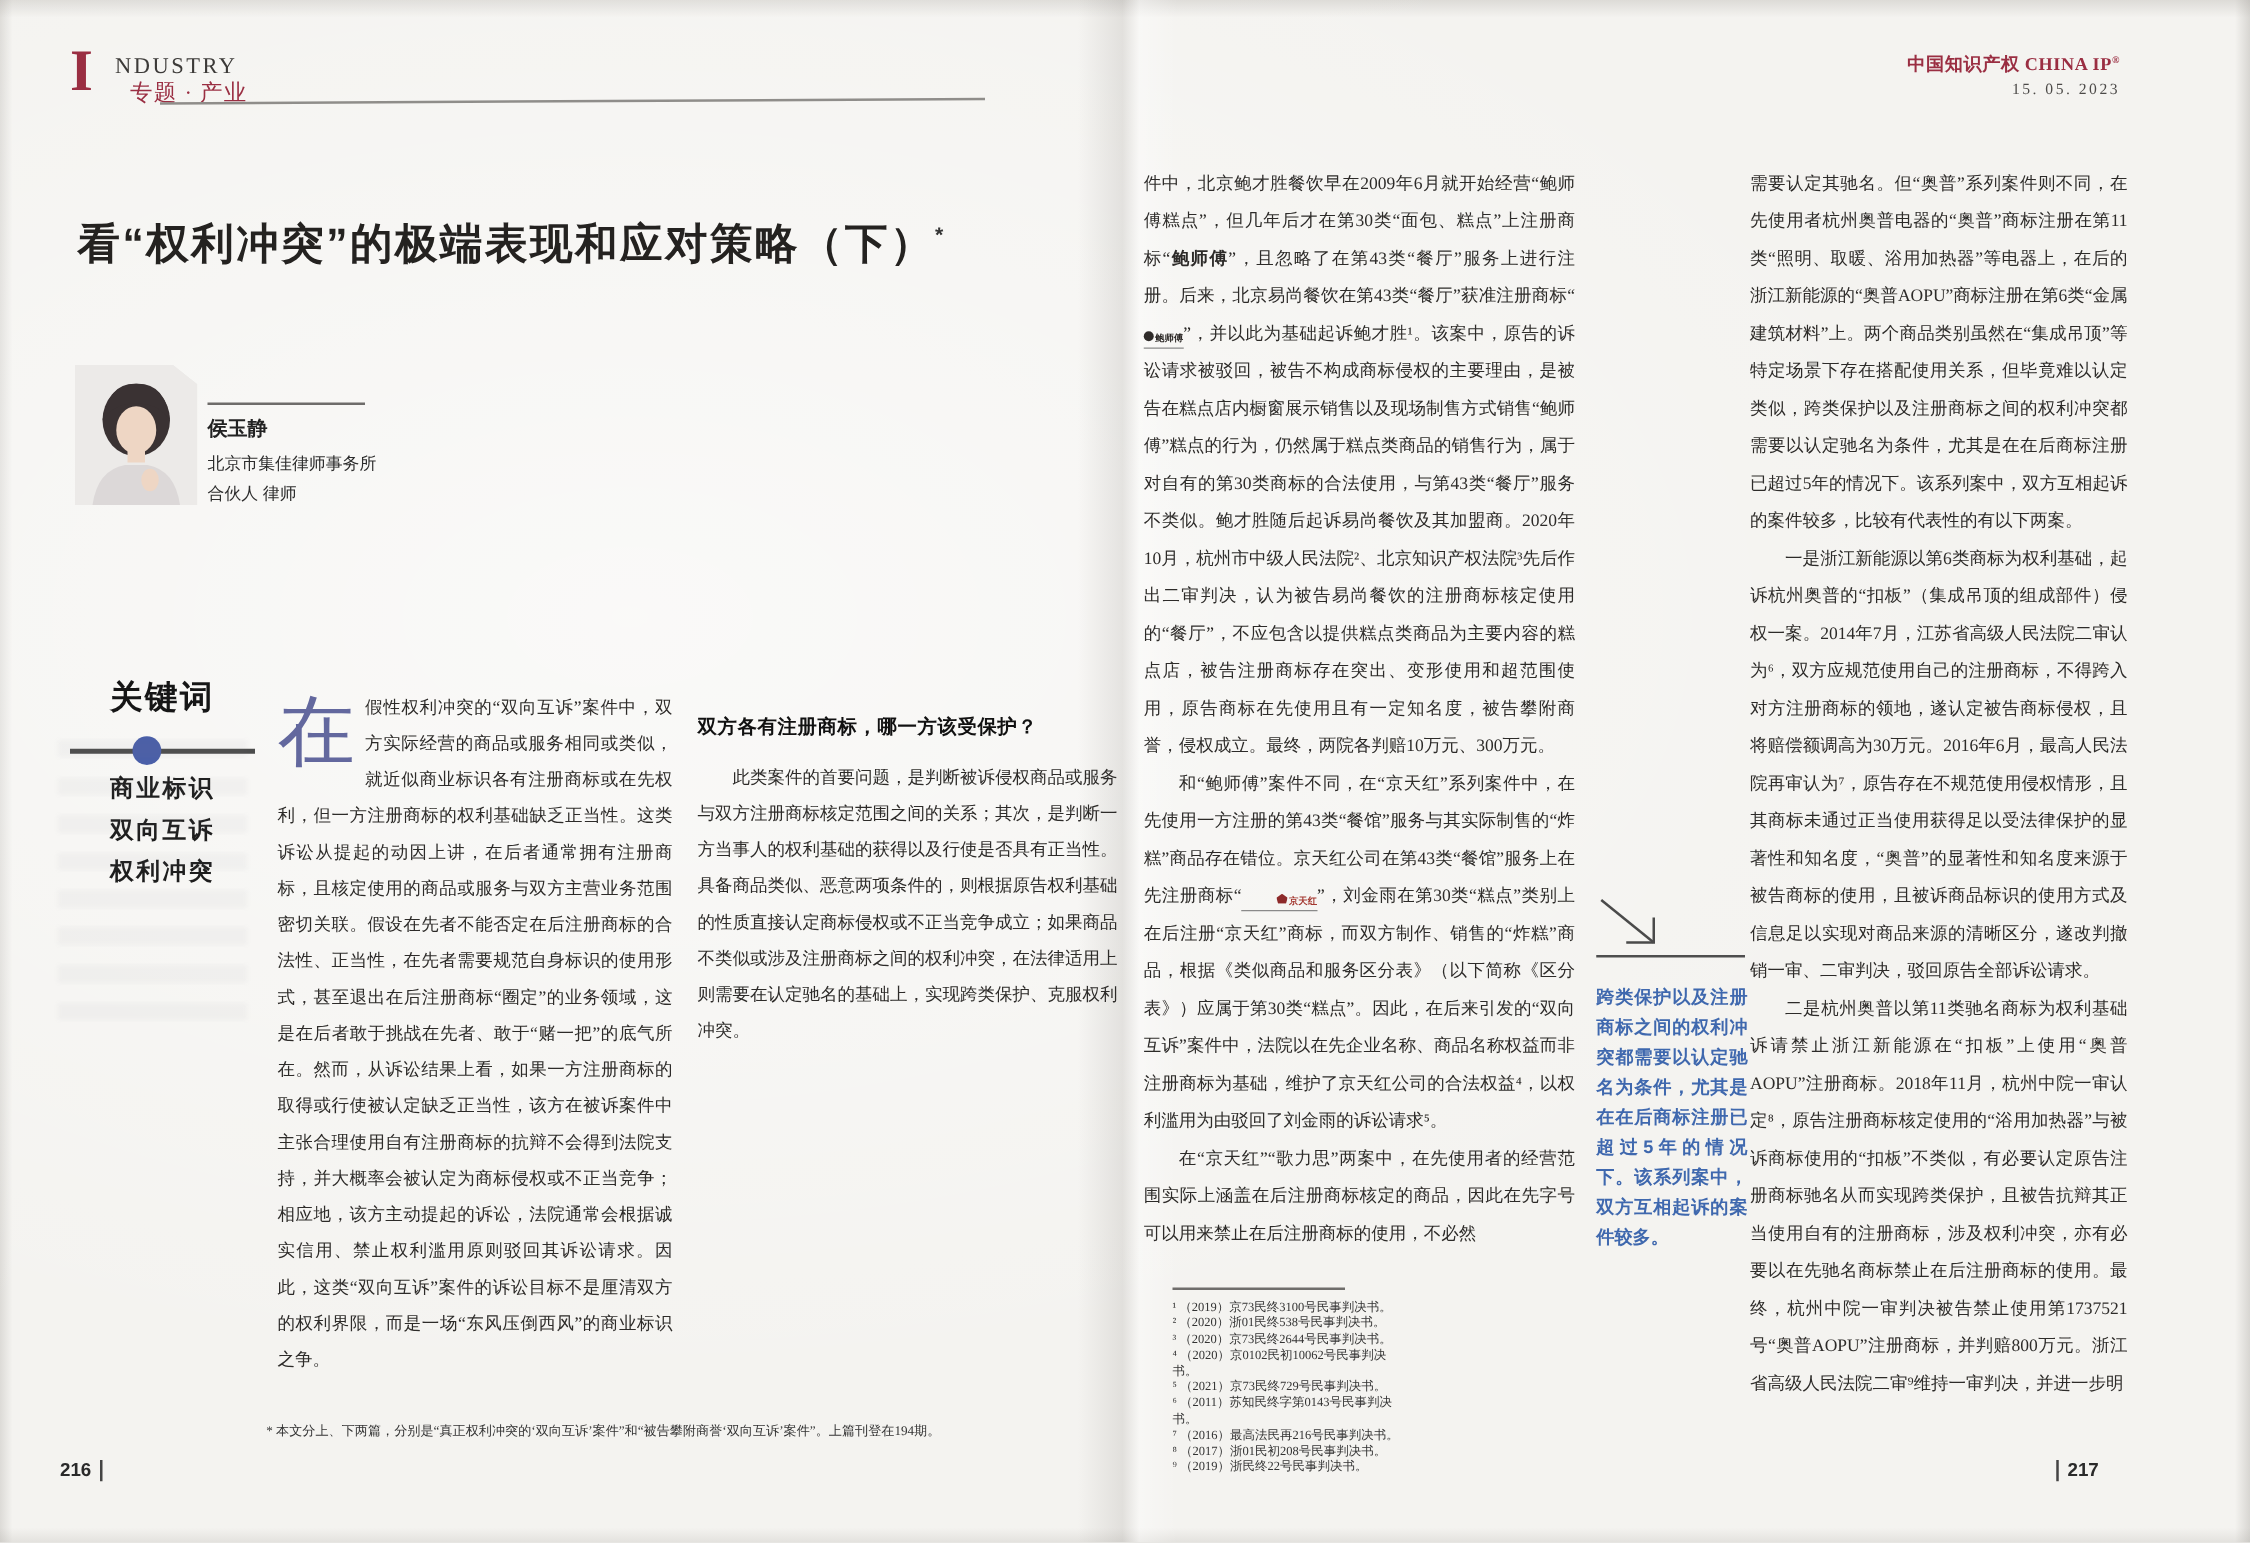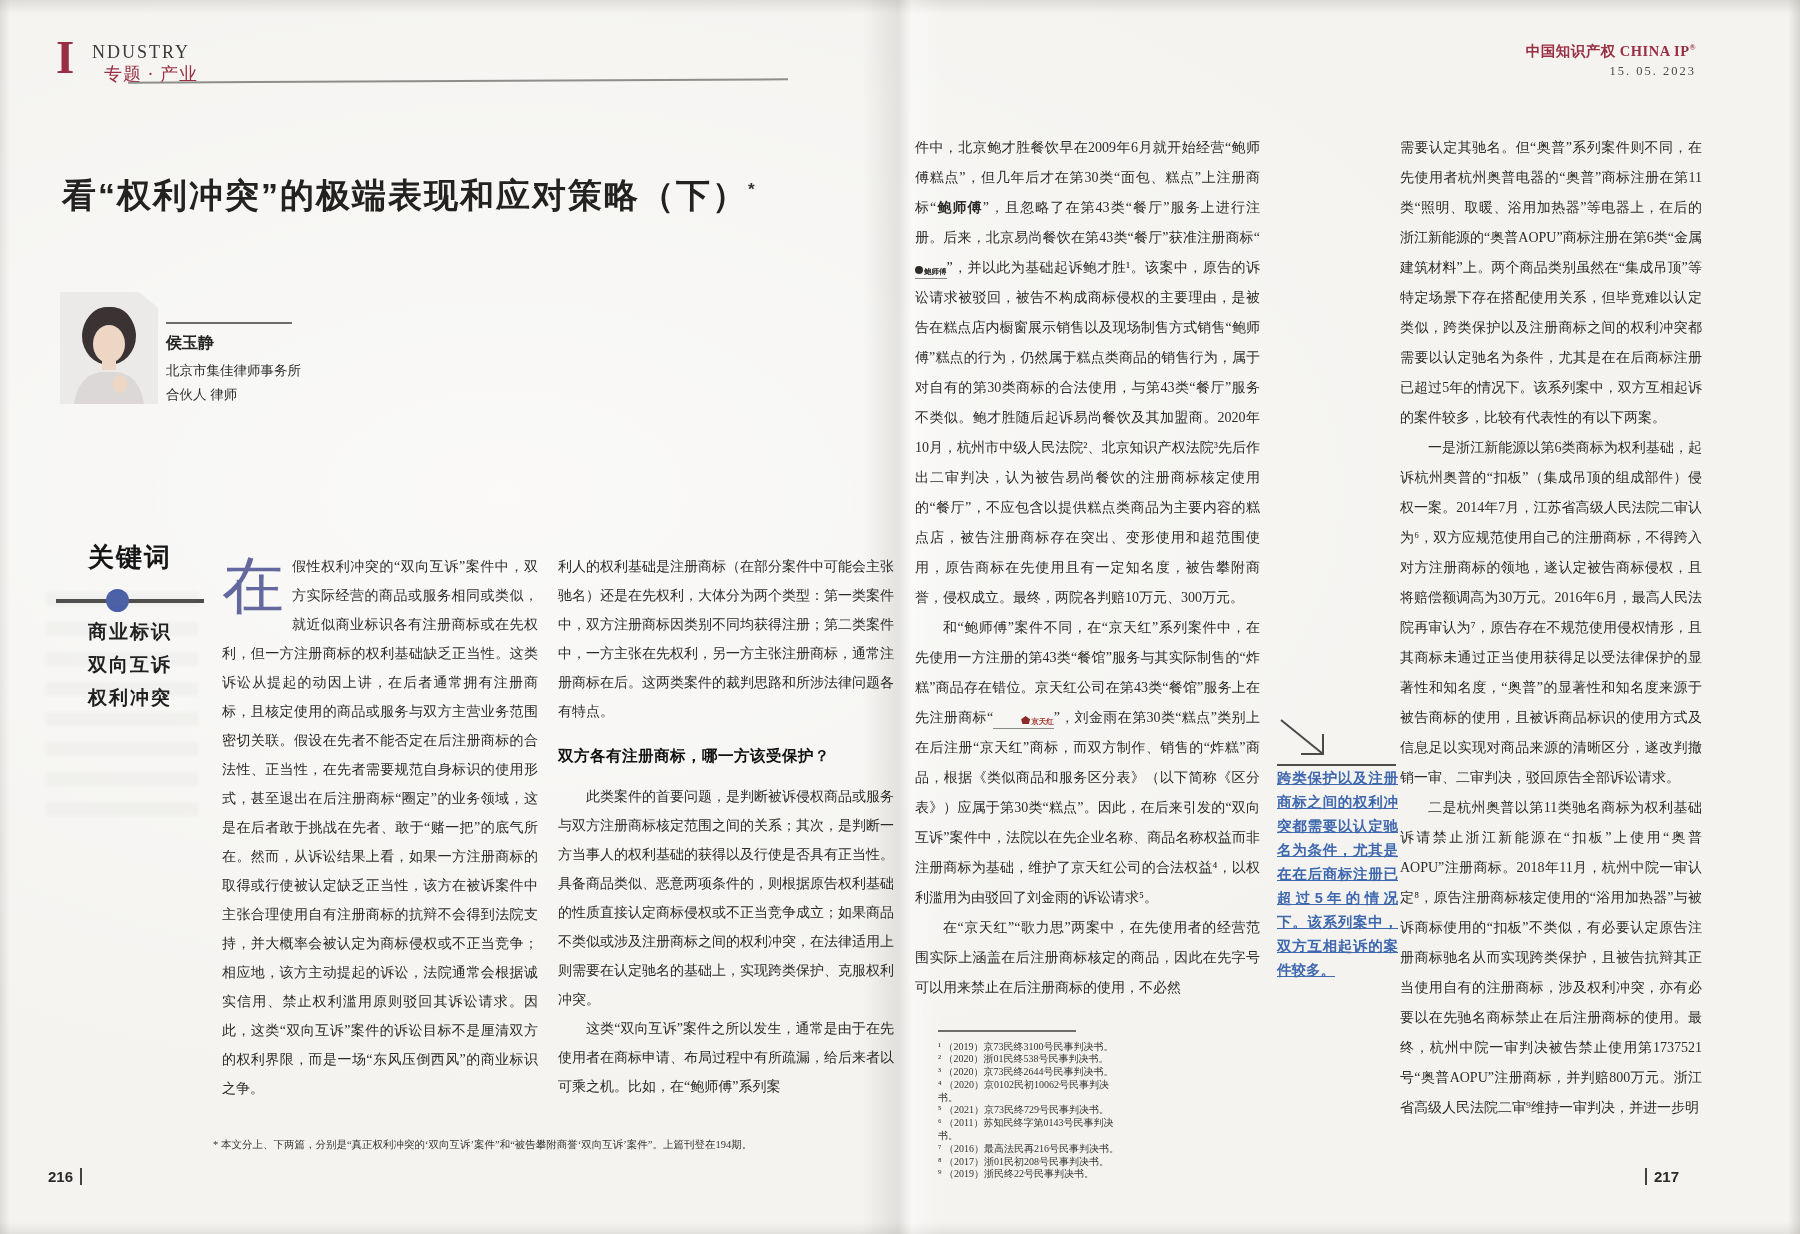--- a/index.html
+++ b/index.html
@@ -64,22 +64,22 @@
   .tm-mini b{font-size:7.5px;font-family:"Liberation Sans",sans-serif;}
   .tm-head{display:inline-block;width:8px;height:8px;border-radius:50%;background:#2f2b29;margin-right:1px;}
   .bsf b{color:#2a2624;}
   .tm-crown{display:inline-block;width:9px;height:8px;background:#8d2a2a;margin-right:1px;
     clip-path:polygon(50% 0,100% 40%,85% 100%,15% 100%,0 40%);}
   .jth b{color:#a3372f;}
   
   #pq{left:1277px;top:718px;width:121px;}
   #pq-arrow{display:block;}
   #pq-rule{width:119px;height:2px;background:#4e4e4e;margin-top:4px;}
-  #pq-text{margin-top:0;font-family:"Liberation Sans",sans-serif;font-weight:bold;font-size:14.5px;
-    line-height:24px;color:#3f68ae;text-align:justify;text-decoration:underline;}
+  #pq-text{margin-top:20px;font-family:"Liberation Sans",sans-serif;font-weight:bold;font-size:14.5px;
+    line-height:24px;color:#3f68ae;text-align:justify;}
   
   #fn-right{left:938px;top:1030px;width:190px;}
   #fn-rule{width:138px;height:1.5px;background:#6f6d6b;}
   .fn-line{font-size:10px;line-height:12.8px;color:#333;margin-top:0;}
   #fn-right .fn-list{margin-top:9px;}
   #fn-left{left:213px;top:1138px;width:560px;font-size:10.5px;color:#333;}
   
   .pagenum{top:1168px;font-family:"Liberation Sans",sans-serif;font-weight:bold;font-size:15px;color:#2a2a2a;}
   #pn-left{left:48px;}
   #pn-left span{border-right:2px solid #444;padding-right:7px;}
@@ -134,24 +134,22 @@
 
   <div class="abs" id="ghost"></div>
 
   <div class="abs col" id="col1">
     <p>
       <span id="dropcap">在</span><span>假性权利冲突的“双向互诉”案件中，双方实际经营的商品或服务相同或类似，就近似商业标识各有注册商标或在先权利，但一方注册商标的权利基础缺乏正当性。这类诉讼从提起的动因上讲，在后者通常拥有注册商标，且核定使用的商品或服务与双方主营业务范围密切关联。假设在先者不能否定在后注册商标的合法性、正当性，在先者需要规范自身标识的使用形式，甚至退出在后注册商标“圈定”的业务领域，这是在后者敢于挑战在先者、敢于“赌一把”的底气所在。然而，从诉讼结果上看，如果一方注册商标的取得或行使被认定缺乏正当性，该方在被诉案件中主张合理使用自有注册商标的抗辩不会得到法院支持，并大概率会被认定为商标侵权或不正当竞争；相应地，该方主动提起的诉讼，法院通常会根据诚实信用、禁止权利滥用原则驳回其诉讼请求。因此，这类“双向互诉”案件的诉讼目标不是厘清双方的权利界限，而是一场“东风压倒西风”的商业标识之争。</span>
     </p>
   </div>
 
   <div class="abs col" id="col2">
-    <p>利人的权利基础是注册商标（在部分案件中可能会主张驰名）还是在先权利，大体分为两个类型：第一类案件中，双方注册商标因类别不同均获得注册；第二类案件中，一方主张在先权利，另一方主张注册商标，通常注册商标在后。这两类案件的裁判思路和所涉法律问题各有特点。</p>
     <p id="col2-heading">双方各有注册商标，哪一方该受保护？</p>
     <p class="indent">此类案件的首要问题，是判断被诉侵权商品或服务与双方注册商标核定范围之间的关系；其次，是判断一方当事人的权利基础的获得以及行使是否具有正当性。具备商品类似、恶意两项条件的，则根据原告权利基础的性质直接认定商标侵权或不正当竞争成立；如果商品不类似或涉及注册商标之间的权利冲突，在法律适用上则需要在认定驰名的基础上，实现跨类保护、克服权利冲突。</p>
-    <p class="indent">这类“双向互诉”案件之所以发生，通常是由于在先使用者在商标申请、布局过程中有所疏漏，给后来者以可乘之机。比如，在“鲍师傅”系列案</p>
   </div>
 
   <div class="abs col" id="colA">
     <p><span>件中，北京鲍才胜餐饮早在2009年6月就开始经营“鲍师傅糕点”，但几年后才在第30类“面包、糕点”上注册商标“</span><span class="brand">鲍师傅</span><span>”，且忽略了在第43类“餐厅”服务上进行注册。后来，北京易尚餐饮在第43类“餐厅”获准注册商标“</span><span class="tm-mini bsf"><i class="tm-head"></i><b>鲍师傅</b></span><span>”，并以此为基础起诉鲍才胜¹。该案中，原告的诉讼请求被驳回，被告不构成商标侵权的主要理由，是被告在糕点店内橱窗展示销售以及现场制售方式销售“鲍师傅”糕点的行为，仍然属于糕点类商品的销售行为，属于对自有的第30类商标的合法使用，与第43类“餐厅”服务不类似。鲍才胜随后起诉易尚餐饮及其加盟商。2020年10月，杭州市中级人民法院²、北京知识产权法院³先后作出二审判决，认为被告易尚餐饮的注册商标核定使用的“餐厅”，不应包含以提供糕点类商品为主要内容的糕点店，被告注册商标存在突出、变形使用和超范围使用，原告商标在先使用且有一定知名度，被告攀附商誉，侵权成立。最终，两院各判赔10万元、300万元。</span></p>
     <p class="indent"><span>和“鲍师傅”案件不同，在“京天红”系列案件中，在先使用一方注册的第43类“餐馆”服务与其实际制售的“炸糕”商品存在错位。京天红公司在第43类“餐馆”服务上在先注册商标“</span><span class="tm-mini jth"><i class="tm-crown"></i><b>京天红</b></span><span>”，刘金雨在第30类“糕点”类别上在后注册“京天红”商标，而双方制作、销售的“炸糕”商品，根据《类似商品和服务区分表》（以下简称《区分表》）应属于第30类“糕点”。因此，在后来引发的“双向互诉”案件中，法院以在先企业名称、商品名称权益而非注册商标为基础，维护了京天红公司的合法权益⁴，以权利滥用为由驳回了刘金雨的诉讼请求⁵。</span></p>
     <p class="indent">在“京天红”“歌力思”两案中，在先使用者的经营范围实际上涵盖在后注册商标核定的商品，因此在先字号可以用来禁止在后注册商标的使用，不必然</p>
   </div>
 
   <div class="abs" id="pq">
     <svg id="pq-arrow" width="60" height="42" viewBox="0 0 60 42">

